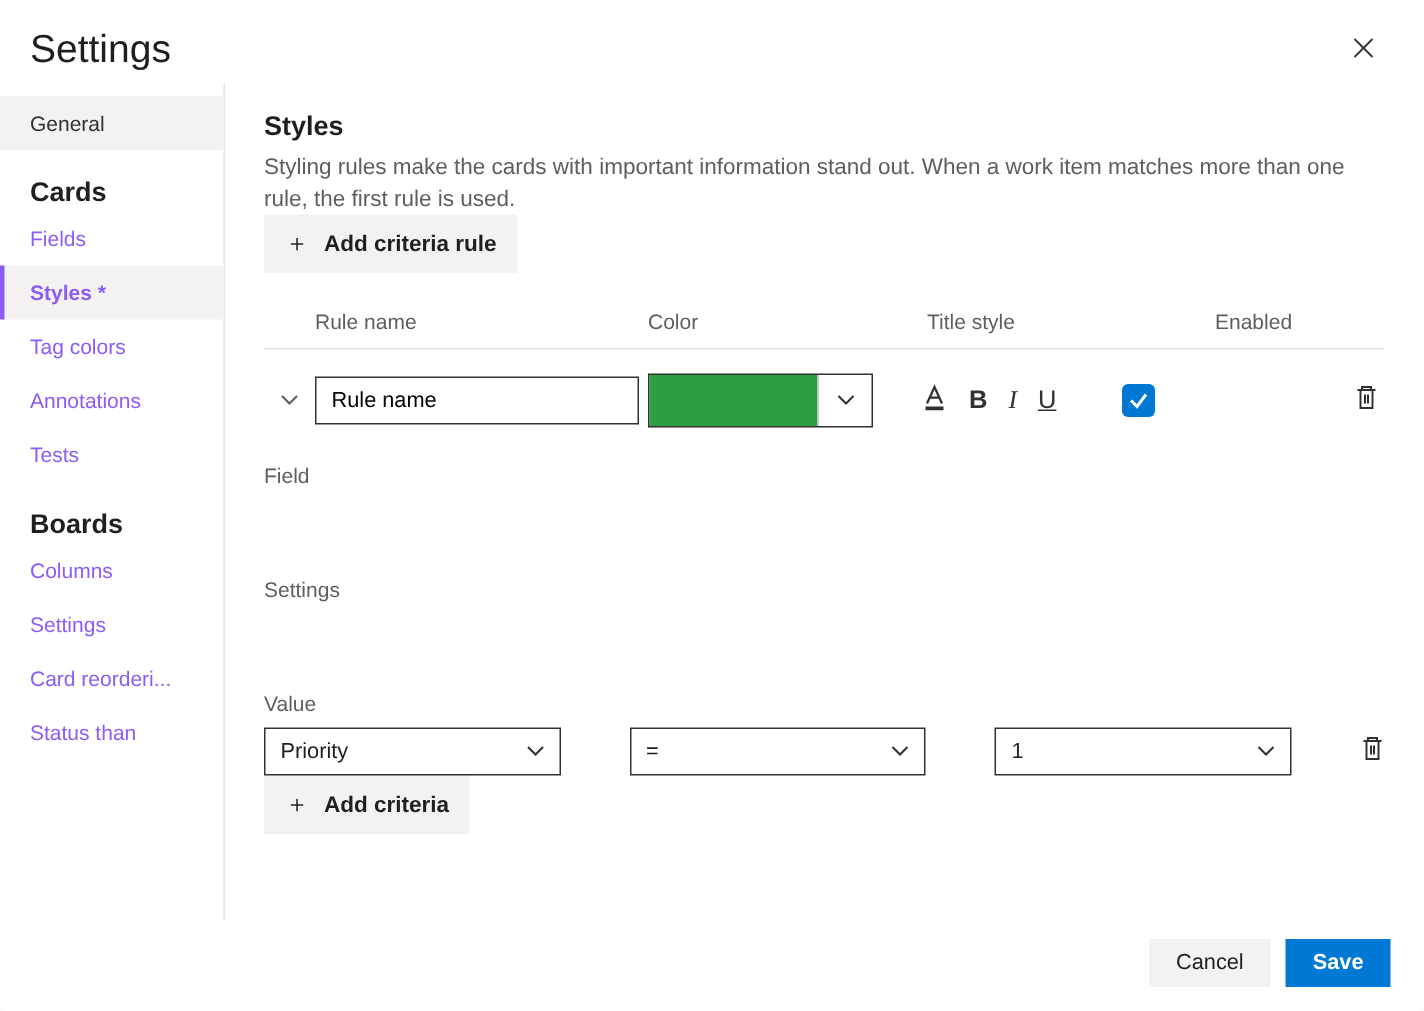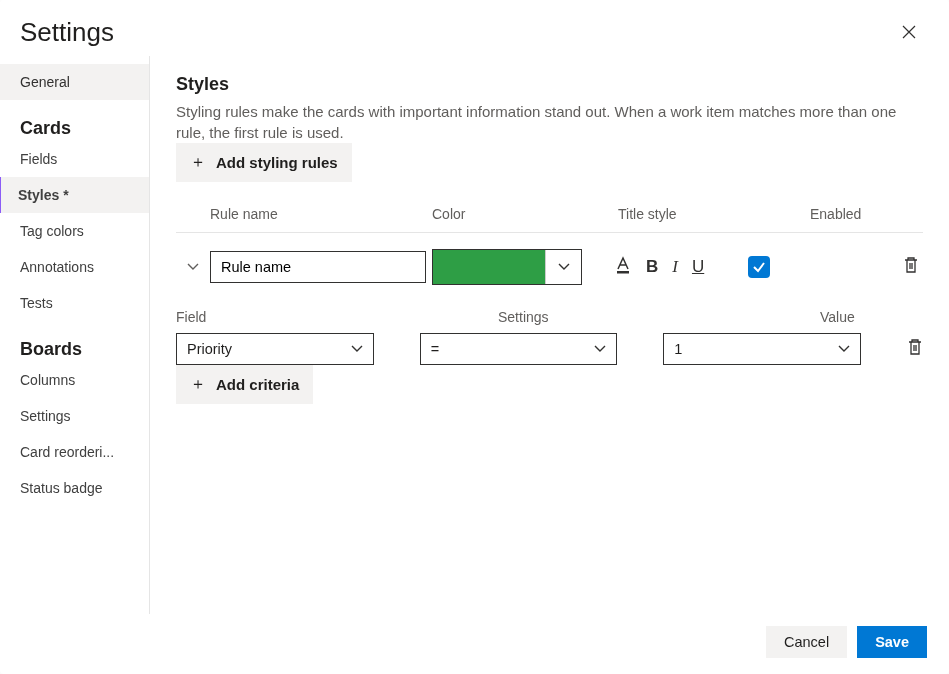--- a/index.html
+++ b/index.html
@@ -46,30 +46,30 @@
     }
     .side-cat {
       padding: 18px 20px 2px 20px;
       font-size: 18px;
       font-weight: 700;
       color: #201f1e;
     }
     .side-item {
       padding: 10px 20px;
       font-size: 14px;
-      color: #404040;
+      color: #8b5cf6;
       cursor: pointer;
       white-space: nowrap;
       overflow: hidden;
       text-overflow: ellipsis;
     }
     .side-item.active {
       background: #f3f2f1;
       font-weight: 700;
-      border-left: 1px solid #8b5cf6;
+      border-left: 3px solid #8b5cf6;
       padding-left: 17px;
     }
     .main {
       flex: 1; padding: 18px 26px; overflow-y: auto;
     }
     .main h2 { font-size: 18px; font-weight: 700; margin-bottom: 6px; }
     .desc { color: #605e5c; font-size: 15px; line-height: 1.4; }
     .add-btn {
       display: inline-flex; align-items: center; gap: 10px;
       background: #f3f2f1; border: none;
@@ -118,23 +118,24 @@
     .ts-under { text-decoration: underline; }
     .chk {
       width: 22px; height: 22px; border-radius: 4px;
       background: #0078d4; display: flex; align-items: center; justify-content: center;
       cursor: pointer;
     }
     .chk svg { stroke: #fff; }
     .trash { cursor: pointer; color: #323130; }
 
     .crit-header {
-      display: flex; gap: 112px;
+      display: flex; gap: 60px;
       font-size: 14px; color: #605e5c;
       padding: 8px 0;
+      flex-direction: column;
     }
     .crit-header .lab1 { width: 210px; }
     .crit-header .lab2 { width: 210px; }
     .crit-row {
       display: flex; gap: 46px; align-items: center;
     }
     .sel {
       position: relative; border: 1px solid #323130;
       width: 210px;
       padding: 7px 10px; font-size: 14.5px;
@@ -172,30 +173,30 @@
       <div class="side-cat">Cards</div>
       <div class="side-item">Fields</div>
       <div class="side-item active">Styles *</div>
       <div class="side-item">Tag colors</div>
       <div class="side-item">Annotations</div>
       <div class="side-item">Tests</div>
       <div class="side-cat">Boards</div>
       <div class="side-item">Columns</div>
       <div class="side-item">Settings</div>
       <div class="side-item">Card reorderi...</div>
-      <div class="side-item">Status badge</div>
+      <div class="side-item">Status than</div>
     </nav>
 
     <section class="main">
       <h2>Styles</h2>
       <p class="desc">Styling rules make the cards with important information stand out. When a work item matches more than one rule, the first rule is used.</p>
 
       <button class="add-btn">
         <span class="plus">＋</span>
-        <span>Add styling rules</span>
+        <span>Add criteria rule</span>
       </button>
 
       <div class="cols">
         <div class="col-gutter"></div>
         <div class="col-name">Rule name</div>
         <div class="col-color">Color</div>
         <div class="col-title">Title style</div>
         <div class="col-enabled">Enabled</div>
       </div>
 

